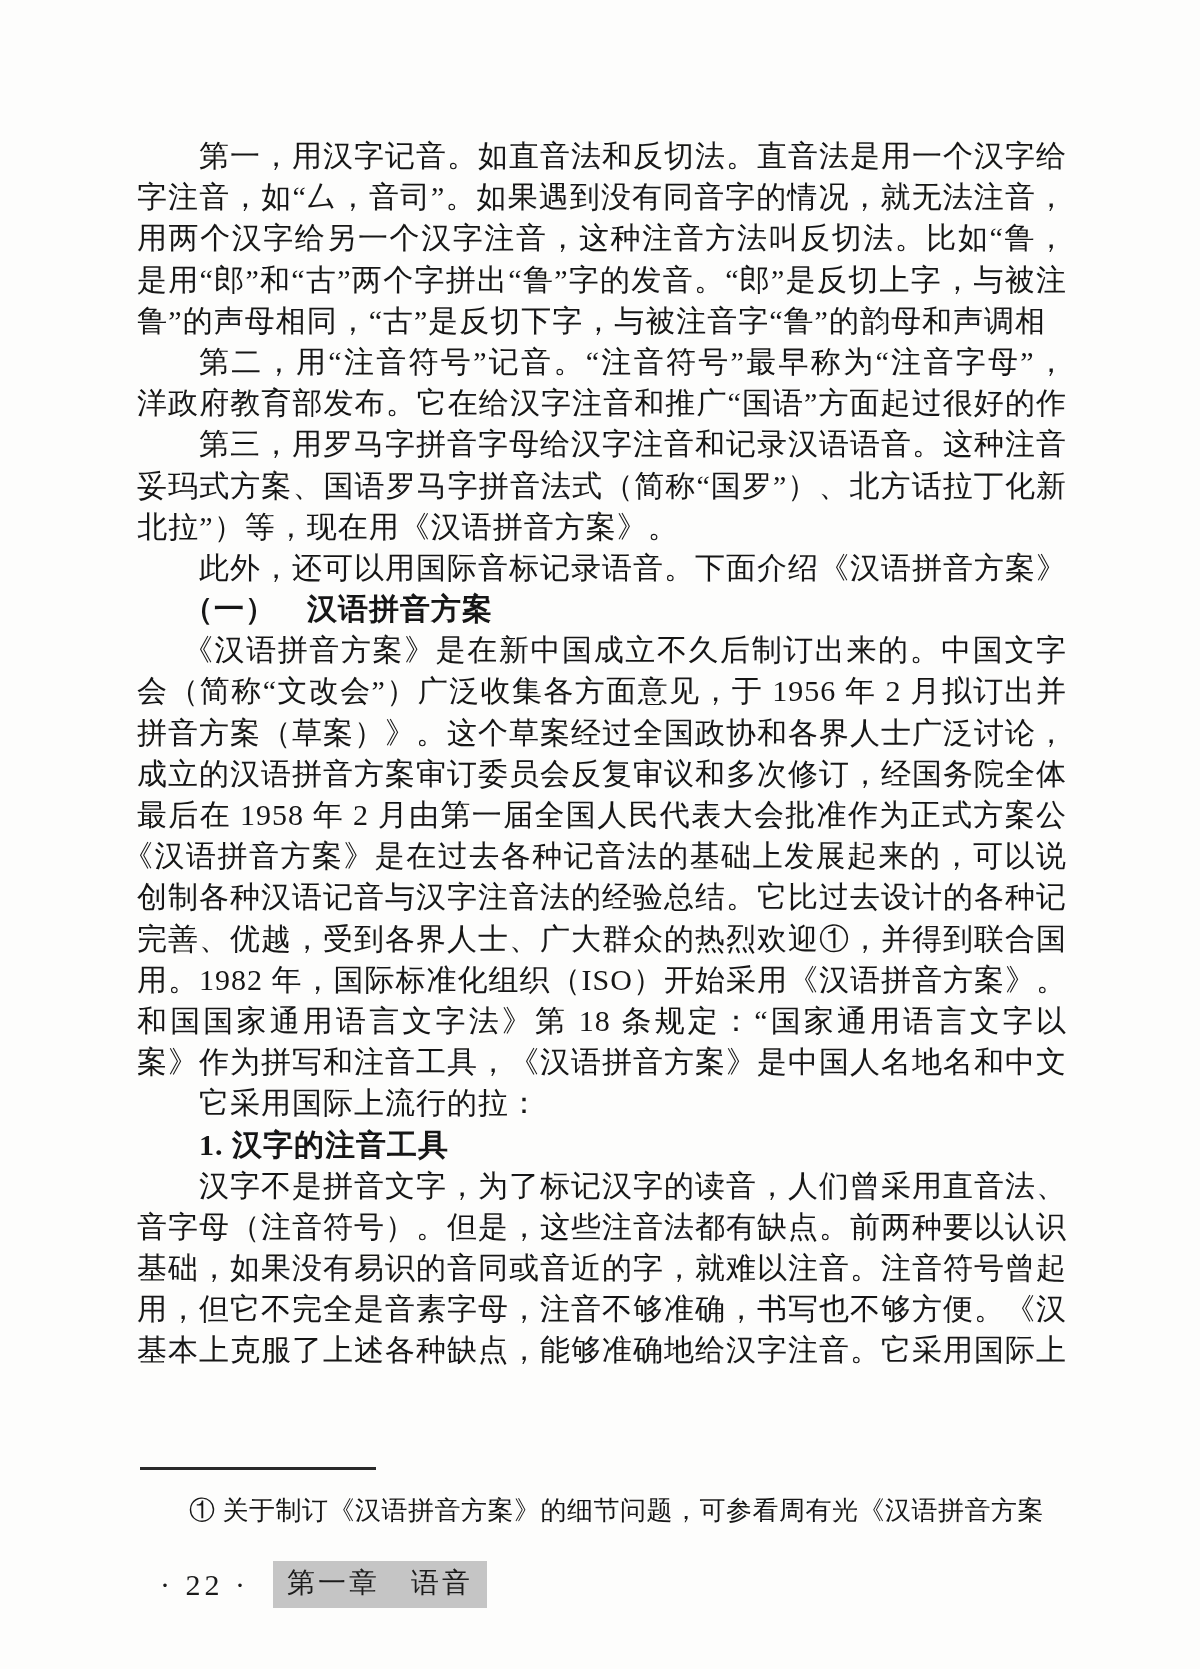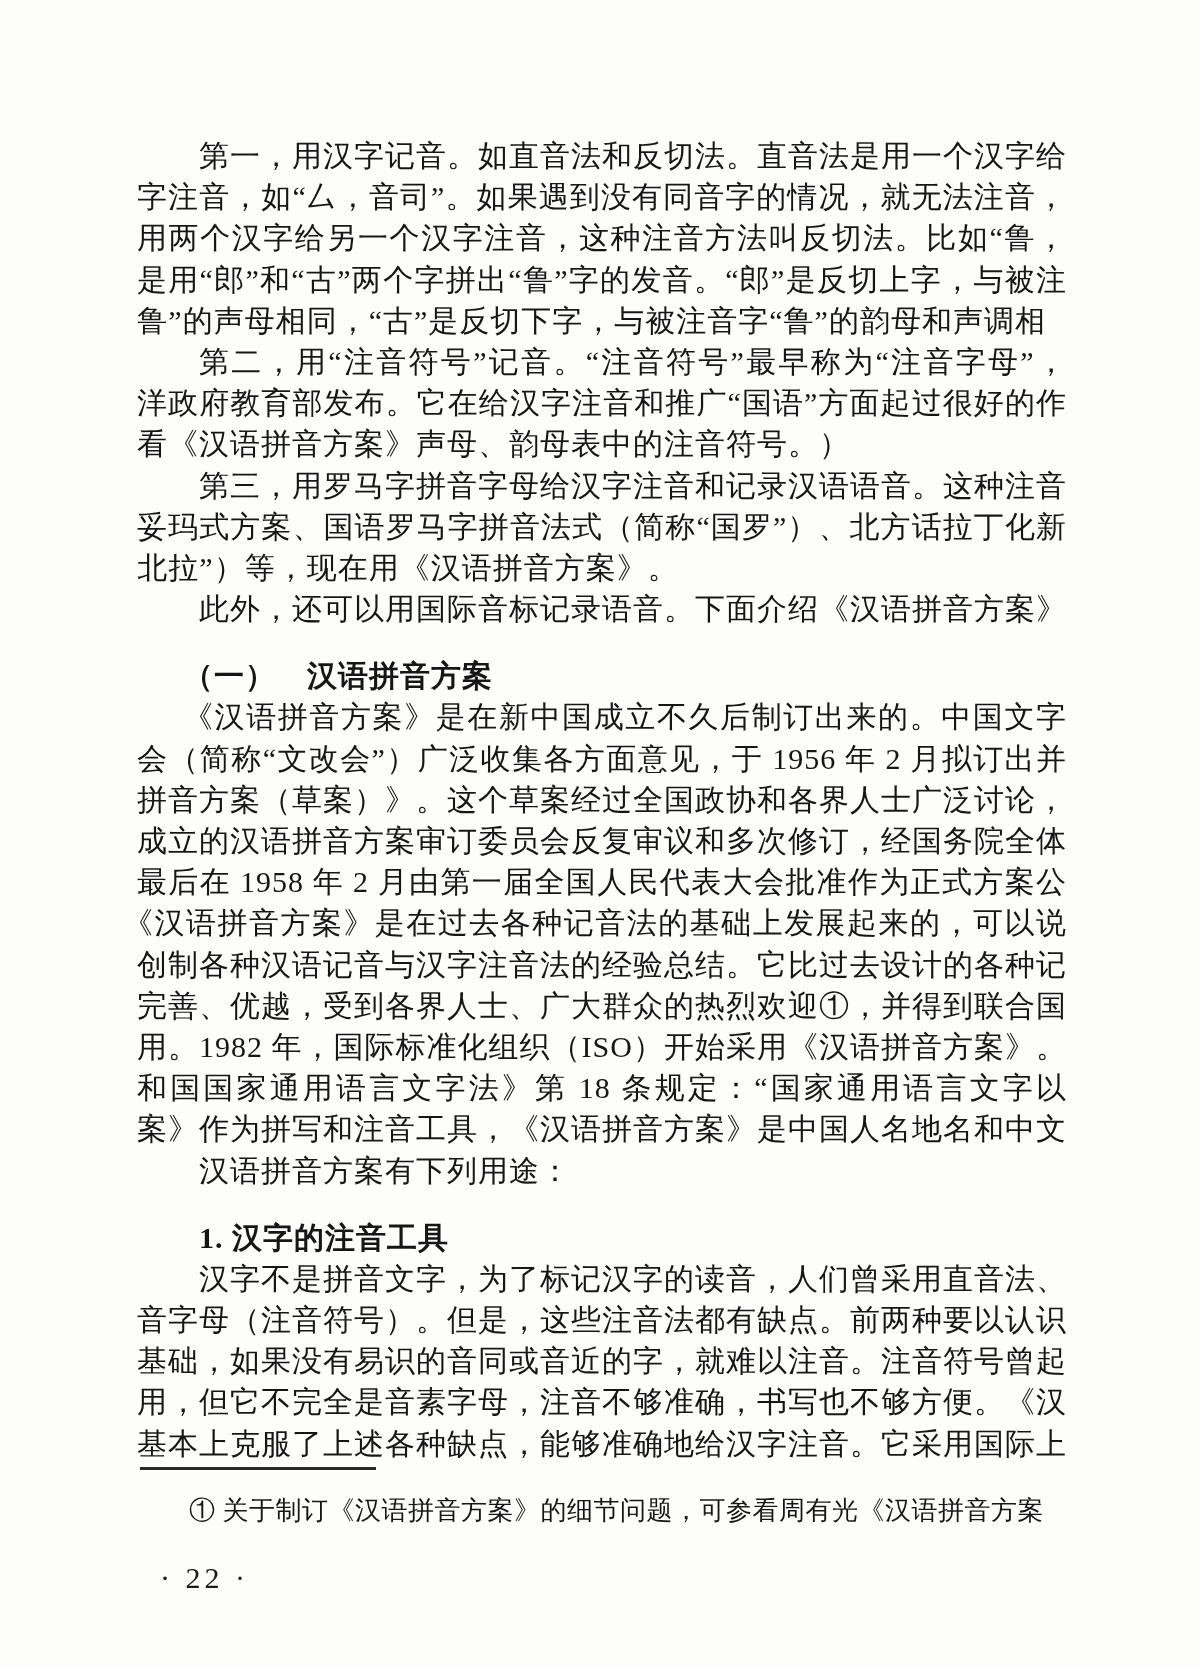--- a/index.html
+++ b/index.html
@@ -20,21 +20,21 @@
     line-height:41.2px;
     font-size:30px;
     letter-spacing:1px;
     overflow:hidden;
     text-align:left;
   }
   .full{text-align:justify;text-align-last:justify;}
   .ind{text-indent:62px;}
   .bookind{text-indent:46px;}
   .hang{text-indent:-14px;}
-  .h1,.h2{font-weight:bold;margin-top:26px;}
+  .h1,.h2{font-weight:bold;}
   .footnote-rule{
     position:absolute;left:140px;top:1467px;
     width:236px;height:3px;background:#2a2a2a;
   }
   .footnote{
     position:absolute;left:137px;top:1489px;width:932px;
     font-size:26px;line-height:44px;letter-spacing:0.5px;
   }
   .fn-ln{height:44px;overflow:hidden;}
   .fn-ind{text-indent:52px;}
@@ -60,49 +60,49 @@
 <div class="page">
 
   <main class="body-text">
     <div class="ln ind full">第一，用汉字记音。如直音法和反切法。直音法是用一个汉字给另一个汉</div>
     <div class="ln full">字注音，如“厶，音司”。如果遇到没有同音字的情况，就无法注音，于是后来就</div>
     <div class="ln full">用两个汉字给另一个汉字注音，这种注音方法叫反切法。比如“鲁，郎古切”，就</div>
     <div class="ln full">是用“郎”和“古”两个字拼出“鲁”字的发音。“郎”是反切上字，与被注音字</div>
     <div class="ln hang">“鲁”的声母相同，“古”是反切下字，与被注音字“鲁”的韵母和声调相同。</div>
     <div class="ln ind full">第二，用“注音符号”记音。“注音符号”最早称为“注音字母”，1918 年由北</div>
     <div class="ln full">洋政府教育部发布。它在给汉字注音和推广“国语”方面起过很好的作用。（参</div>
-    <div class="ln">看《汉语拼音方案》声母、韵母表中的注音符号。）</div>
     <div class="ln ind full">第三，用罗马字拼音字母给汉字注音和记录汉语语音。这种注音方法有威</div>
     <div class="ln full">妥玛式方案、国语罗马字拼音法式（简称“国罗”）、北方话拉丁化新文字（简称</div>
     <div class="ln hang">“北拉”）等，现在用《汉语拼音方案》。</div>
     <div class="ln ind">此外，还可以用国际音标记录语音。下面介绍《汉语拼音方案》和国际音标。</div>
     <div class="ln h1 bookind">（一）　汉语拼音方案</div>
     <div class="ln bookind full">《汉语拼音方案》是在新中国成立不久后制订出来的。中国文字改革委员</div>
     <div class="ln full">会（简称“文改会”）广泛收集各方面意见，于 1956 年 2 月拟订出并公布了《汉语</div>
     <div class="ln full">拼音方案（草案）》。这个草案经过全国政协和各界人士广泛讨论，又经国务院</div>
     <div class="ln full">成立的汉语拼音方案审订委员会反复审议和多次修订，经国务院全体会议通过，</div>
     <div class="ln full">最后在 1958 年 2 月由第一届全国人民代表大会批准作为正式方案公布推行。</div>
     <div class="ln hang full">《汉语拼音方案》是在过去各种记音法的基础上发展起来的，可以说是我国人民</div>
     <div class="ln full">创制各种汉语记音与汉字注音法的经验总结。它比过去设计的各种记音法更为</div>
     <div class="ln full">完善、优越，受到各界人士、广大群众的热烈欢迎①，并得到联合国的认可和使</div>
     <div class="ln full">用。1982 年，国际标准化组织（ISO）开始采用《汉语拼音方案》。《中华人民共</div>
     <div class="ln full">和国国家通用语言文字法》第 18 条规定：“国家通用语言文字以《汉语拼音方</div>
     <div class="ln full">案》作为拼写和注音工具，《汉语拼音方案》是中国人名地名和中文文献罗马字</div>
-    <div class="ln ind">汉语拼音方案有下列用途：</div>
+    <div class="ln ind">它采用国际上流行的拉：</div>
     <div class="ln h2 ind">1. 汉字的注音工具</div>
     <div class="ln ind full">汉字不是拼音文字，为了标记汉字的读音，人们曾采用直音法、反切法或注</div>
     <div class="ln full">音字母（注音符号）。但是，这些注音法都有缺点。前两种要以认识大量汉字为</div>
     <div class="ln full">基础，如果没有易识的音同或音近的字，就难以注音。注音符号曾起过一定的作</div>
     <div class="ln full">用，但它不完全是音素字母，注音不够准确，书写也不够方便。《汉语拼音方案》</div>
     <div class="ln full">基本上克服了上述各种缺点，能够准确地给汉字注音。它采用国际上流行的拉</div>
   </main>
 
   <div class="footnote-rule"></div>
 
   <aside class="footnote">
     <div class="fn-ln fn-ind">① 关于制订《汉语拼音方案》的细节问题，可参看周有光《汉语拼音方案的争论问题及其圆满解</div>
   </aside>
 
   <footer class="page-footer">
     <span class="pagenum">· 22 ·</span>
+    <span class="chapter-badge">第一章　语音</span>
   </footer>
 
 </div>
 
 </body></html>

